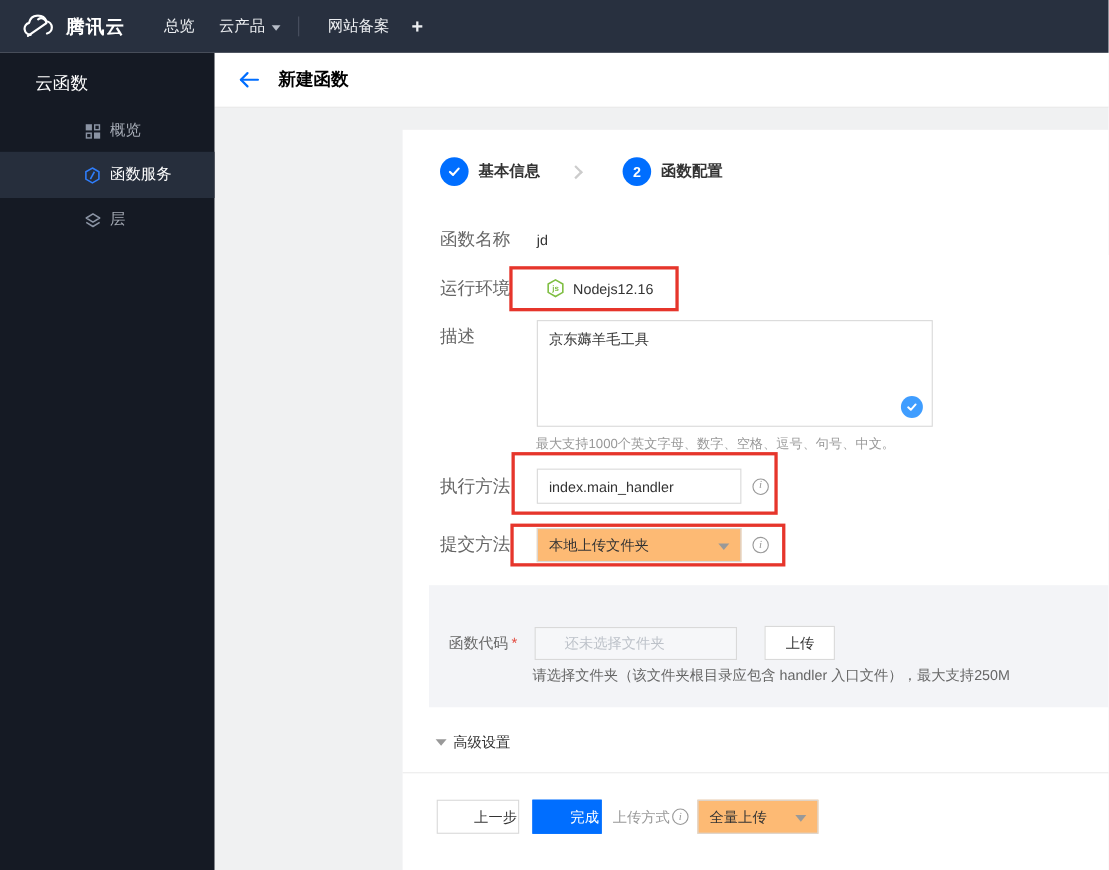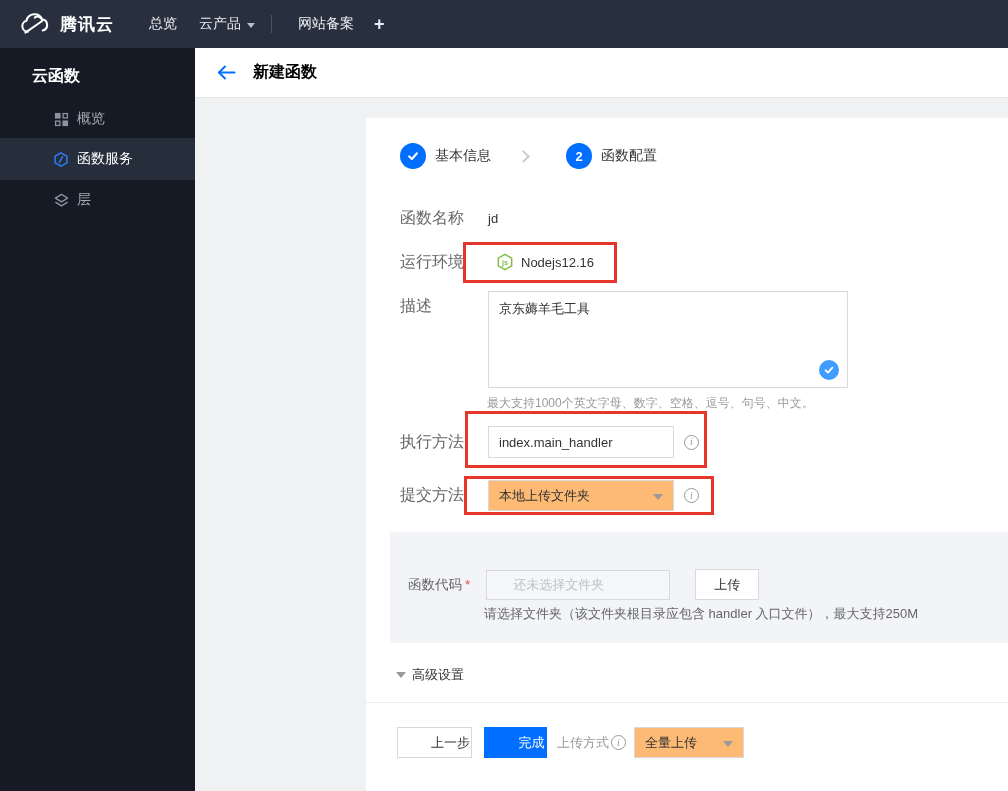--- a/index.html
+++ b/index.html
@@ -14,39 +14,39 @@
   .nav-item { color:#eceef1; font-size:14px; cursor:pointer; display:flex; align-items:center; }
   .nav-overview { margin-left:35px; }
   .nav-products { margin-left:22px; }
   .caret-down { width:0; height:0; border-left:4px solid transparent; border-right:4px solid transparent; border-top:5px solid #b7bdc8; margin-left:6px; margin-top:2px; }
   .nav-divider { width:1px; height:18px; background:#4a5261; margin-left:16px; }
   .nav-beian { margin-left:26px; }
   .nav-add { margin-left:20px; font-size:18px; font-weight:bold; }
 
   
   .sidebar { position:absolute; left:0; top:48px; width:195px; height:743px; background:#151a24; z-index:4; }
-  .sidebar-title { position:absolute; left:32px; top:18px; color:#fff; font-size:16px; font-weight:bold; }
-  .side-item { position:absolute; left:0; width:195px; display:flex; align-items:center; padding-left:53px; color:#a5abb5; font-size:14px; cursor:pointer; }
+  .sidebar-title { position:absolute; left:32px; top:18px; color:#fff; font-size:16px; font-weight:normal; }
+  .side-item { position:absolute; left:0; width:195px; display:flex; align-items:center; padding-left:76px; color:#a5abb5; font-size:14px; cursor:pointer; }
   .side-item .icn { width:16px; height:16px; margin-right:8px; display:flex; align-items:center; justify-content:center; }
   .si-0 { top:52px; height:38px; }
   .si-1 { top:90px; height:42px; background:#262e3c; color:#fff; }
   .si-2 { top:132px; height:40px; }
 
   
   .page-header { position:absolute; left:195px; top:48px; width:813px; height:50px; background:#fff; border-bottom:1px solid #e6e6e6; display:flex; align-items:center; z-index:3; }
   .back-btn { margin-left:18px; width:26px; height:26px; display:flex; align-items:center; justify-content:center; cursor:pointer; }
   .page-title { margin-left:14px; font-size:16px; font-weight:bold; color:#000; }
 
   
   .panel { position:absolute; left:366px; top:118px; width:642px; height:673px; background:#fff; z-index:1; }
 
   
   .stepper { position:absolute; left:400px; top:143px; height:26px; display:flex; align-items:center; z-index:2; }
   .step-circle { width:26px; height:26px; border-radius:50%; background:#006eff; color:#fff; display:flex; align-items:center; justify-content:center; font-size:13px; font-weight:bold; flex:none; }
-  .step-label { font-size:14px; font-weight:normal; color:#333; margin-left:9px; }
+  .step-label { font-size:14px; font-weight:bold; color:#333; margin-left:9px; }
   .step-chevron { width:9px; height:9px; border-top:2px solid #ccc; border-right:2px solid #ccc; transform:rotate(45deg); margin-left:28px; flex:none; }
   .step-circle.second { margin-left:38px; }
 
   
   .frow { position:absolute; display:flex; align-items:center; z-index:2; }
   .flabel { width:70px; font-size:16px; color:#666; flex:none; }
   .fgap { width:18px; flex:none; }
   .fvalue { font-size:13px; color:#333; }
   .row-name { left:400px; top:206px; height:24px; }
   .row-runtime { left:400px; top:250px; height:24px; }

